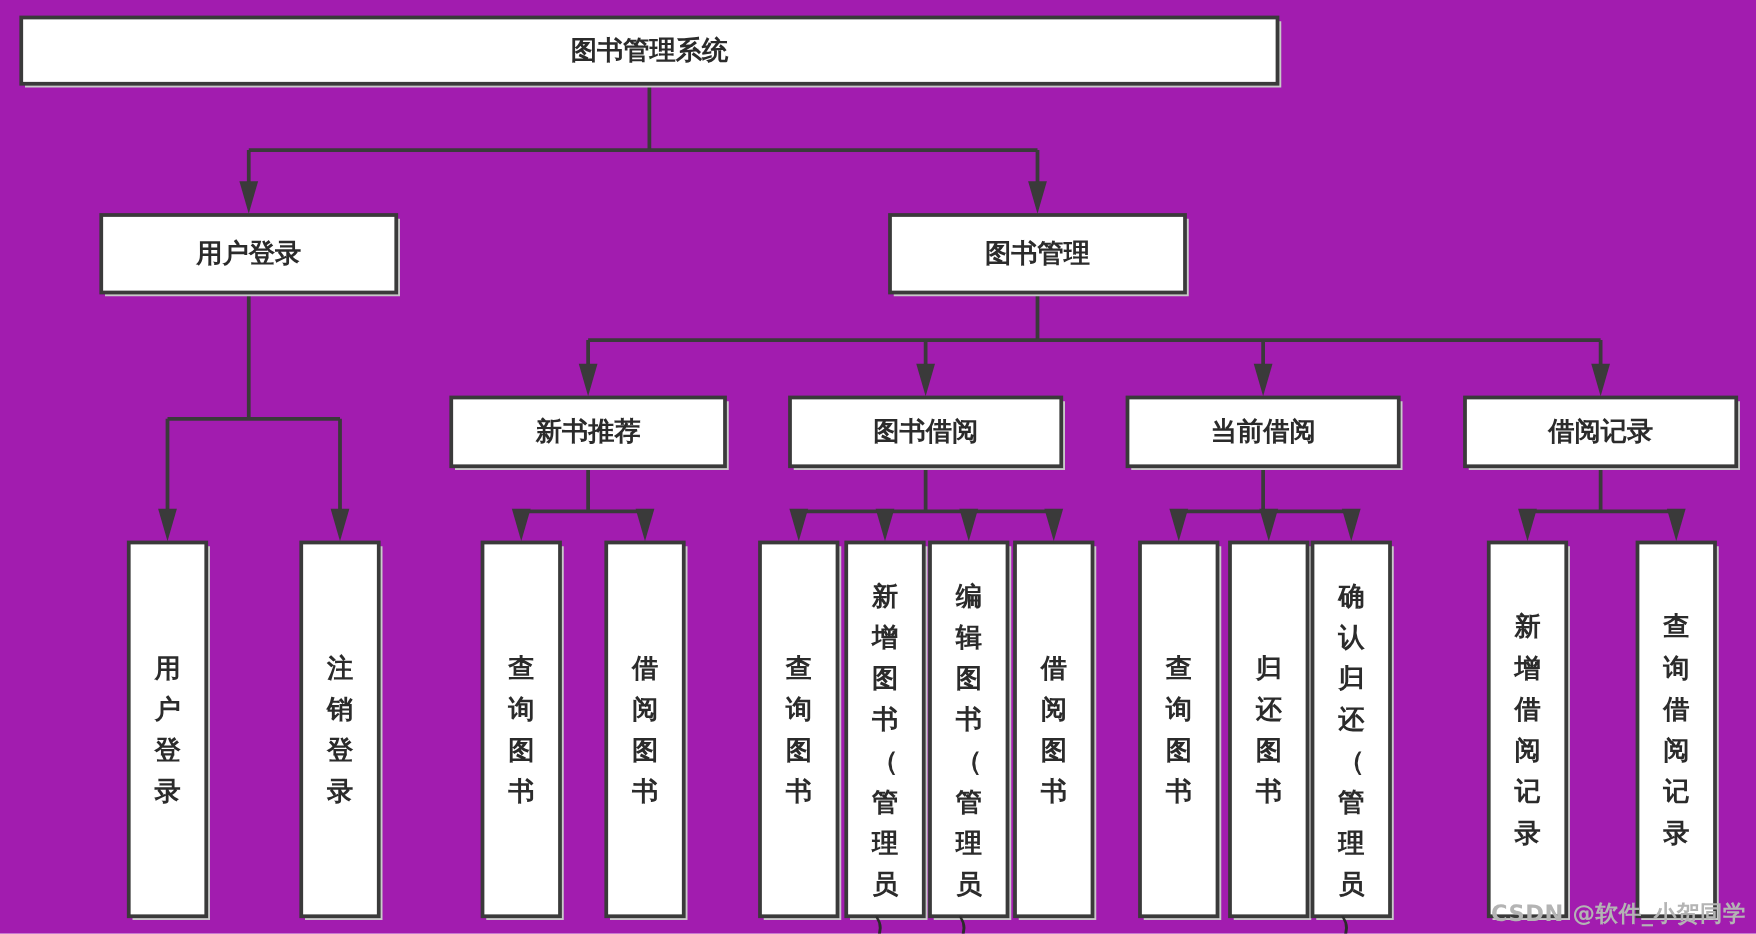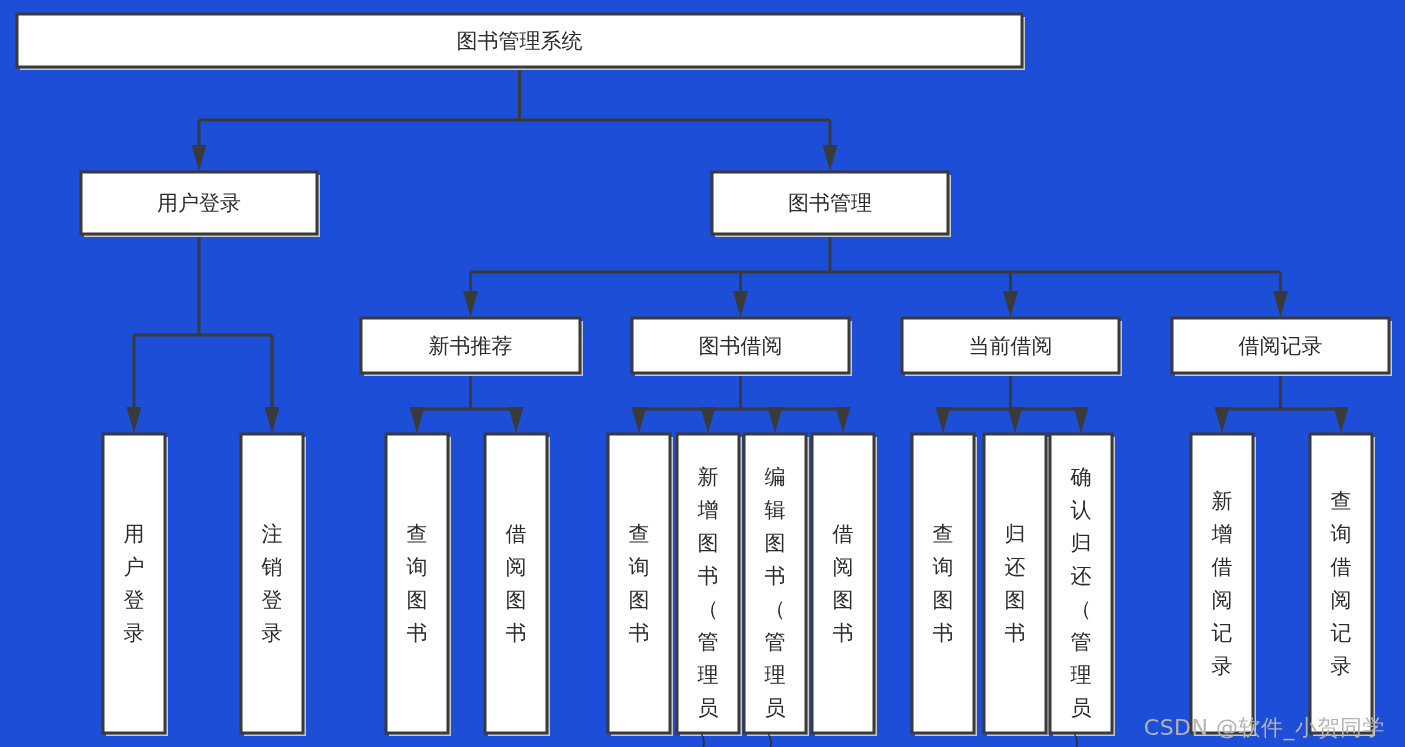--- a/index.html
+++ b/index.html
@@ -8,22 +8,23 @@
     padding: 0;
     background: #ffffff;
   }
   body {
     font-family: "DejaVu Sans", "Liberation Sans", sans-serif;
   }
   #diagram-root {
     position: relative;
     width: 1405px;
     height: 747px;
-    background: #1d4ed8;
+    background: #a21caf;
     overflow: hidden;
+    font-weight: bold;
   }
   svg.diagram-canvas {
     position: absolute;
     left: 0;
     top: 0;
     width: 1405px;
     height: 747px;
     display: block;
   }
   .node-box {
@@ -53,24 +54,24 @@
     dominant-baseline: middle;
   }
   .node-label-vertical {
     fill: #2b2b2b;
     font-family: "DejaVu Sans", "Liberation Sans", sans-serif;
     font-size: 21px;
     text-anchor: middle;
   }
   .watermark-text {
     position: absolute;
-    right: 20px;
+    right: 8px;
     bottom: 4px;
     font-family: "DejaVu Sans", "Liberation Sans", sans-serif;
-    font-size: 22px;
+    font-size: 18px;
     color: #b4b4b4;
     white-space: nowrap;
     letter-spacing: 0.5px;
     user-select: none;
     pointer-events: none;
   }
 </style>
 </head>
 <body>
 

